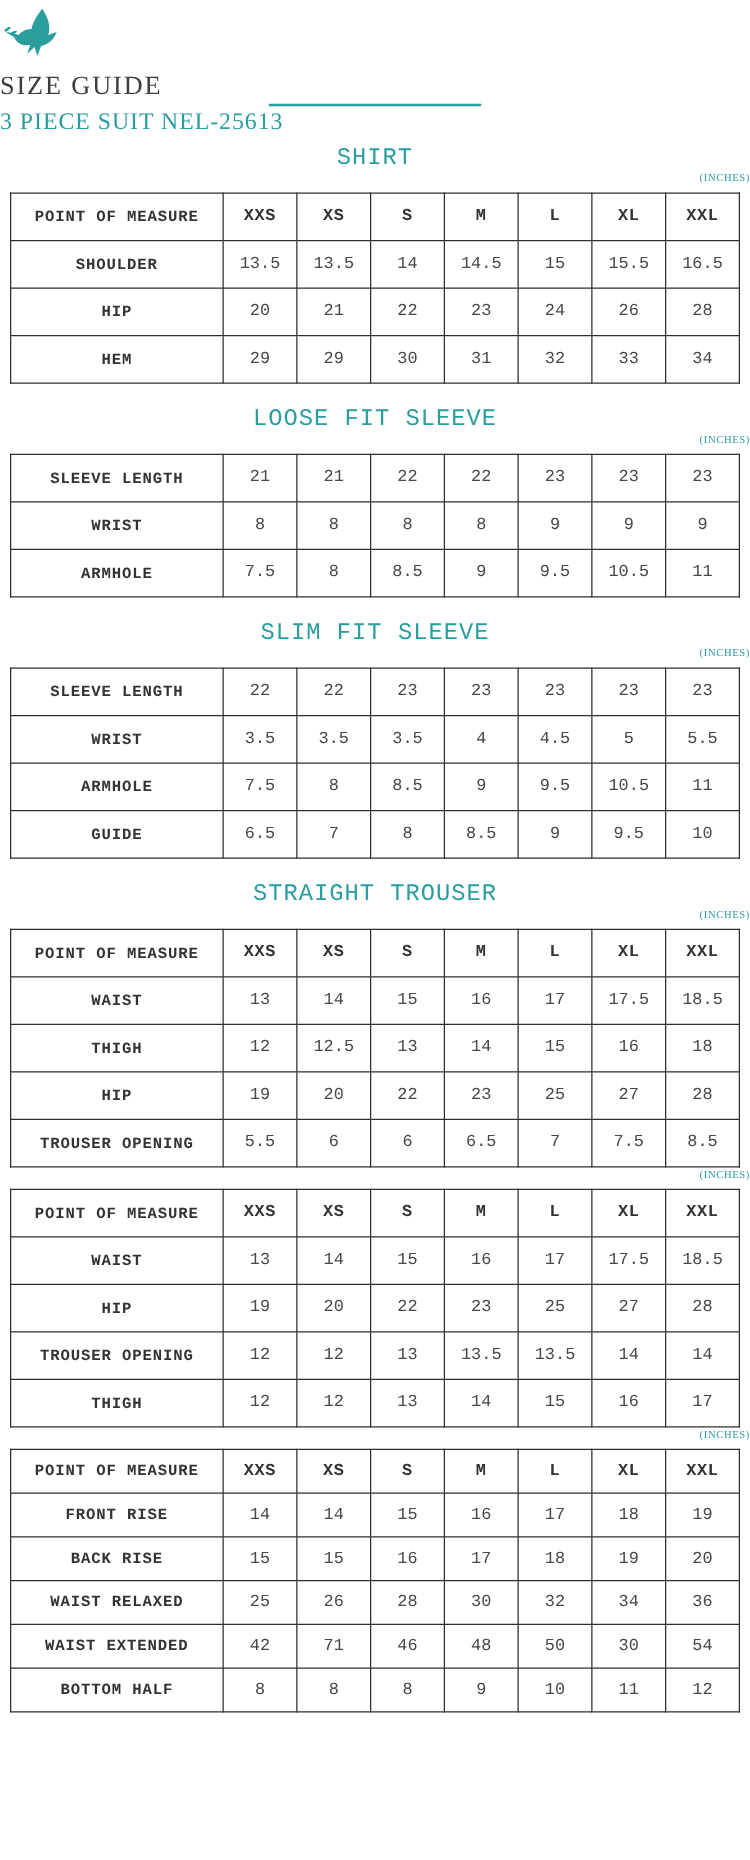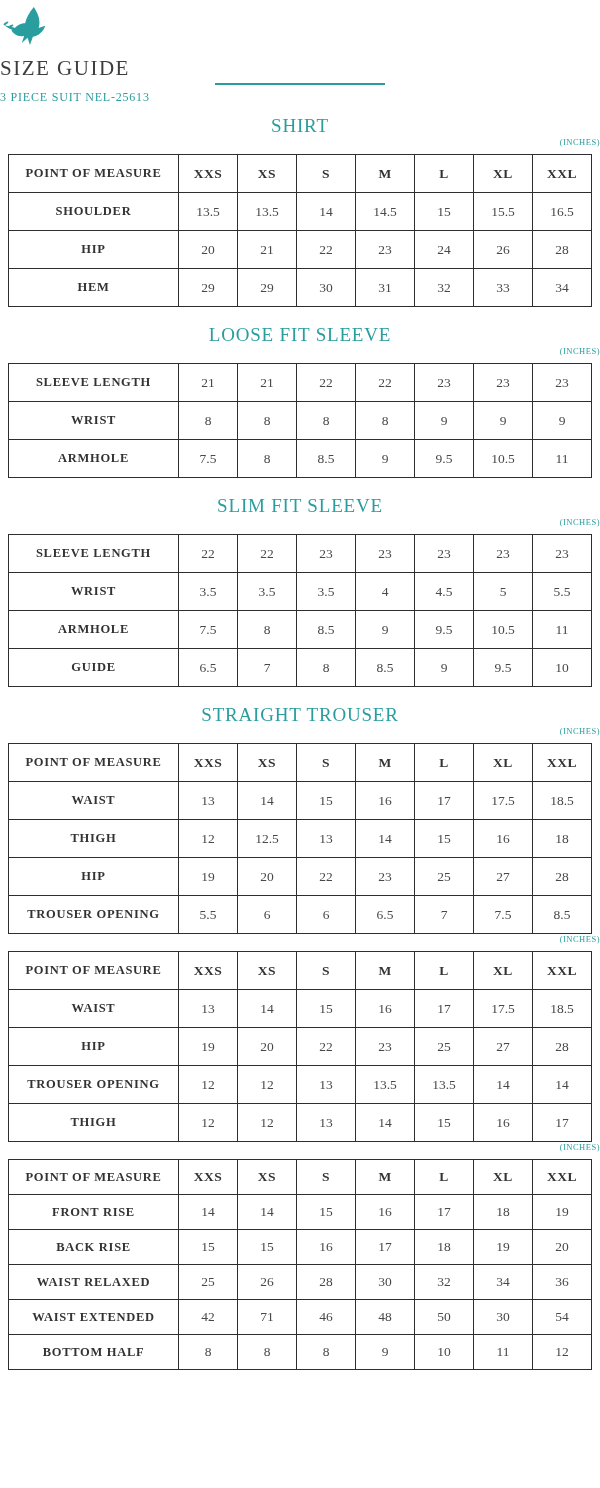--- a/index.html
+++ b/index.html
@@ -14,32 +14,32 @@
   .dove-wrap { line-height:0; }
   .size-guide-title {
     font-size:21px; font-weight:normal; letter-spacing:1.5px;
     color:#3d3d3d; margin:2px 0 0; line-height:24px;
   }
   .title-divider {
     width:170px; height:2px; background:var(--accent);
     margin:3px auto 4px; border:none;
   }
   .suit-subtitle {
-    font-size:12px; color:var(--accent); letter-spacing:0.8px; line-height:17px;
+    font-size:19px; color:var(--accent); letter-spacing:0.8px; line-height:17px;
   }
   .size-section { text-align:center; }
   .section-title {
     font-size:19px; font-weight:normal; color:var(--accent);
-    letter-spacing:0.8px; margin:17px 0 0; line-height:22px;
+    letter-spacing:0.8px; margin:17px 0 0; line-height:22px;font-family:Liberation Mono, monospace;
   }
   .size-section:first-child .section-title { margin-top:9px; }
   .section-unit { font-size:8.5px; color:var(--accent); letter-spacing:0.5px; line-height:10px;text-align:right; }
   table.size-table {
     border-collapse:collapse; table-layout:fixed;
-    width:584px; margin:7px auto 0;
+    width:584px; margin:7px auto 0;font-family:Liberation Mono, monospace;
   }
   table.size-table th, table.size-table td {
     border:1.6px solid var(--line); height:38px;
     text-align:center; vertical-align:middle; padding:0;
   }
   .size-section:last-child table.size-table th,
   .size-section:last-child table.size-table td { height:35px; }
   th.measure-col, td.row-label { width:170px; }
   th.header-cell, td.row-label {
     font-weight:bold; font-size:12.5px; letter-spacing:0.7px; color:#333;

